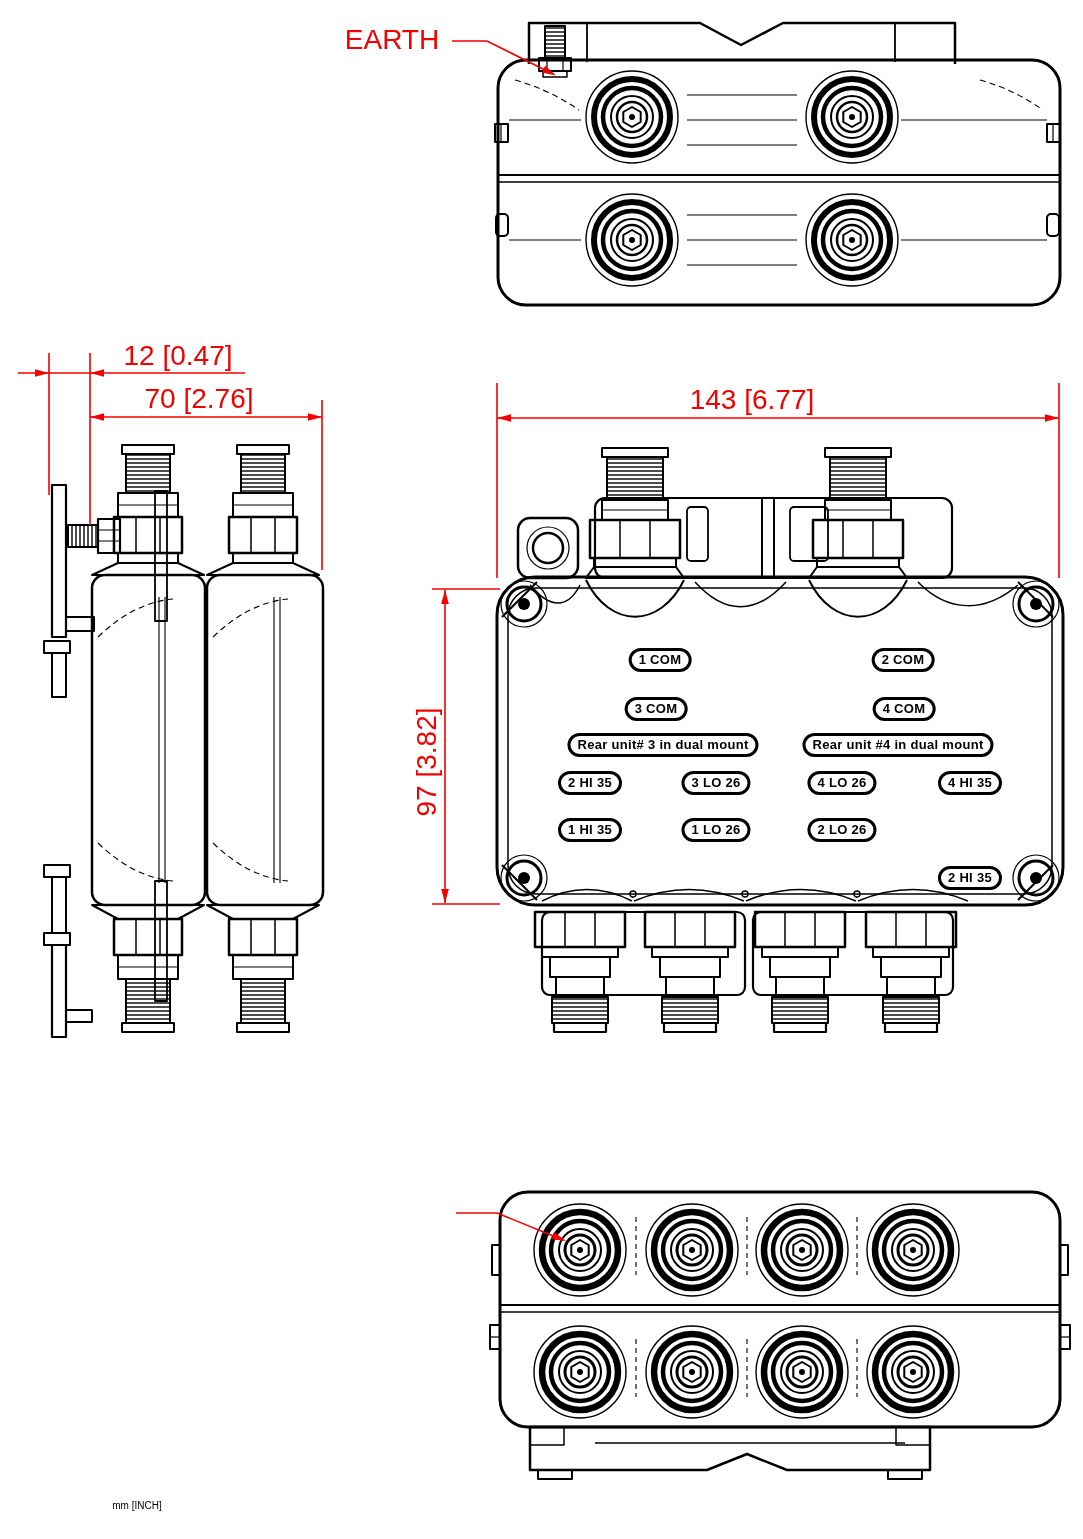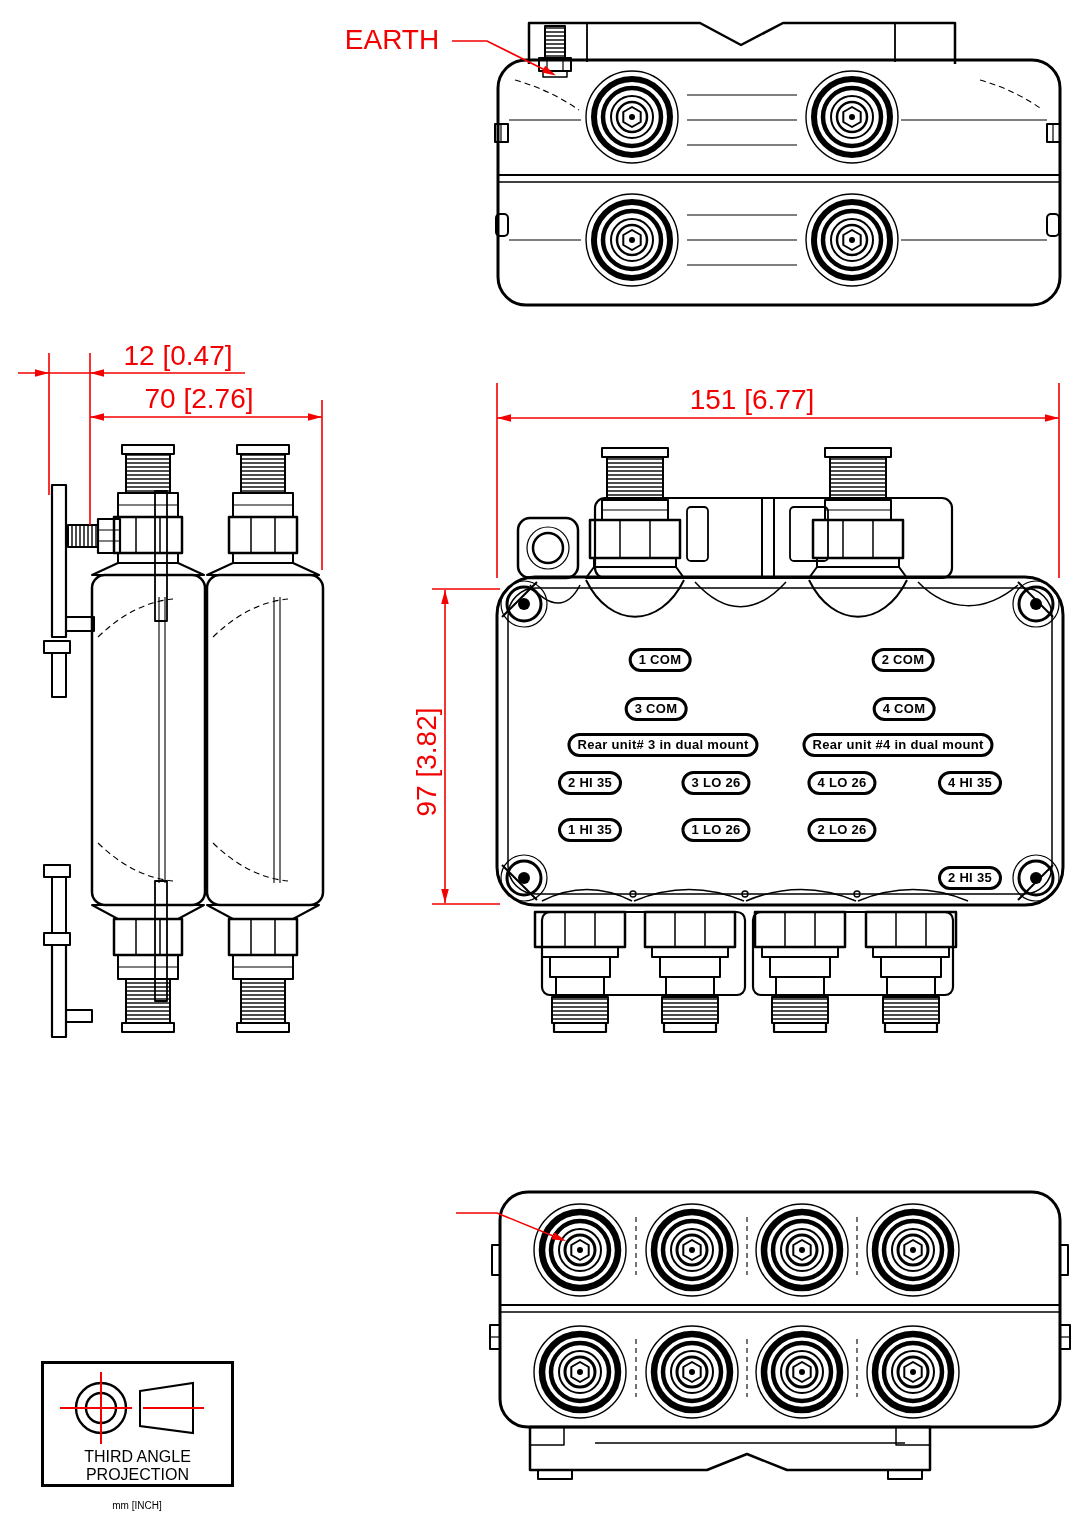--- a/index.html
+++ b/index.html
@@ -442,46 +442,33 @@
       <g>
         <path d="M456 1213 H497 L563 1240"></path>
         <polygon points="566,1241 551.6,1239.2 554.4,1232.2" fill="#f40000" stroke="none"></polygon>
       </g>
     </svg>
   </div>
 
   <div class="dim" style="left:392px;top:40px">EARTH</div>
   <div class="dim" style="left:178px;top:356px">12 [0.47]</div>
   <div class="dim" style="left:199px;top:399px">70 [2.76]</div>
-  <div class="dim" style="left:752px;top:400px">151 [6.77]</div>
+  <div class="dim" style="left:752px;top:400px">143 [6.77]</div>
   <div class="dim rot" style="left:427px;top:762px">97 [3.82]</div>
 
   <div class="badge" style="left:660px;top:660px">1 COM</div>
   <div class="badge" style="left:903px;top:660px">2 COM</div>
   <div class="badge" style="left:656px;top:709px">3 COM</div>
   <div class="badge" style="left:904px;top:709px">4 COM</div>
   <div class="badge" style="left:663px;top:745px">Rear unit# 3 in dual mount</div>
   <div class="badge" style="left:898px;top:745px">Rear unit #4 in dual mount</div>
   <div class="badge" style="left:590px;top:783px">2 HI 35</div>
   <div class="badge" style="left:716px;top:783px">3 LO 26</div>
   <div class="badge" style="left:842px;top:783px">4 LO 26</div>
   <div class="badge" style="left:970px;top:783px">4 HI 35</div>
   <div class="badge" style="left:590px;top:830px">1 HI 35</div>
   <div class="badge" style="left:716px;top:830px">1 LO 26</div>
   <div class="badge" style="left:842px;top:830px">2 LO 26</div>
   <div class="badge" style="left:970px;top:878px">2 HI 35</div>
 
-  <div class="projbox">
-    <svg width="187" height="84" viewBox="0 0 187 84" fill="none">
-      <g>
-        <circle cx="57" cy="44" r="25" stroke="#000" stroke-width="2.4"></circle>
-        <circle cx="57" cy="44" r="15" stroke="#000" stroke-width="2.4"></circle>
-        <polygon points="96,27 149,19 149,69 96,62" stroke="#000" stroke-width="2"></polygon>
-        <path d="M16 44 H88 M99 44 H160" stroke="#f40000" stroke-width="2"></path>
-        <path d="M57 8 V80" stroke="#f40000" stroke-width="2"></path>
-      </g>
-    </svg>
-    <div class="cap">THIRD ANGLE</div>
-    <div class="cap">PROJECTION</div>
-  </div>
   <div class="units" style="left:137px;top:1505px">mm [INCH]</div>
 
 </div>
 
 </body></html>

